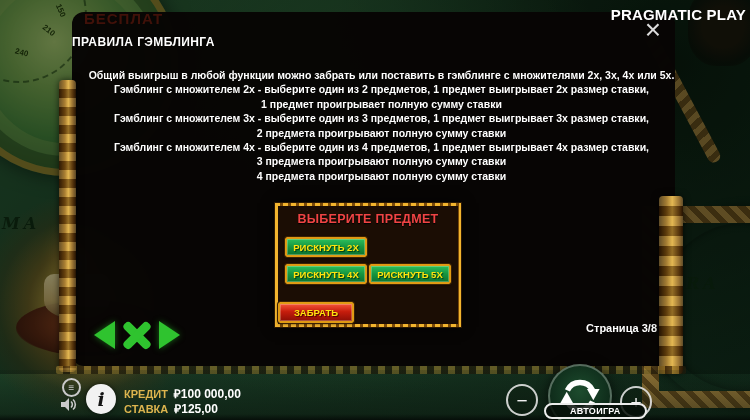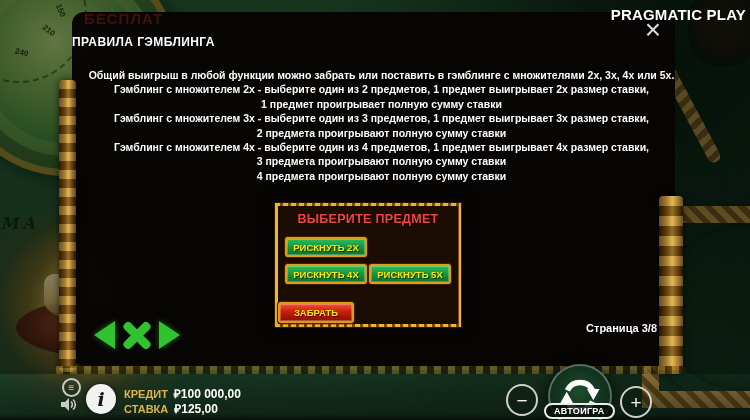--- a/index.html
+++ b/index.html
@@ -109,21 +109,21 @@
   .round-btn{width:28px;height:28px;border:2px solid rgba(240,240,240,.85);border-radius:50%;cursor:pointer;
     display:flex;align-items:center;justify-content:center;color:#f0f0f0;font-size:19px;line-height:1;
     background:rgba(10,22,12,.25);}
   .minus{left:506px;top:384px;} .plus{left:620px;top:386px;}
   .spin{left:548px;top:364px;width:60px;height:60px;border-radius:50%;cursor:pointer;
     background:radial-gradient(circle at 50% 42%, #1d4c2e, #0d2818 75%);
     border:2px solid rgba(220,230,220,.35);box-shadow:0 0 12px rgba(0,0,0,.65);
     display:flex;align-items:center;justify-content:center;}
   .autoplay{left:544px;top:403px;z-index:8;border:2px solid #ececec;border-radius:10px;cursor:pointer;
     background:rgba(6,14,8,.85);color:#fff;font-size:9px;font-weight:bold;letter-spacing:.3px;
-    padding:1px 8px;white-space:nowrap;}
+    padding:1px 24px;white-space:nowrap;}
   .pp-logo{right:4px;top:6px;z-index:7;color:#fff;font-size:15px;font-weight:bold;letter-spacing:.2px;white-space:nowrap;}
 </style>
 </head>
 <body>
 
 <div id="stage">
 
   <div class="abs compass">
     <div class="abs compass-inner"></div>
   </div>

